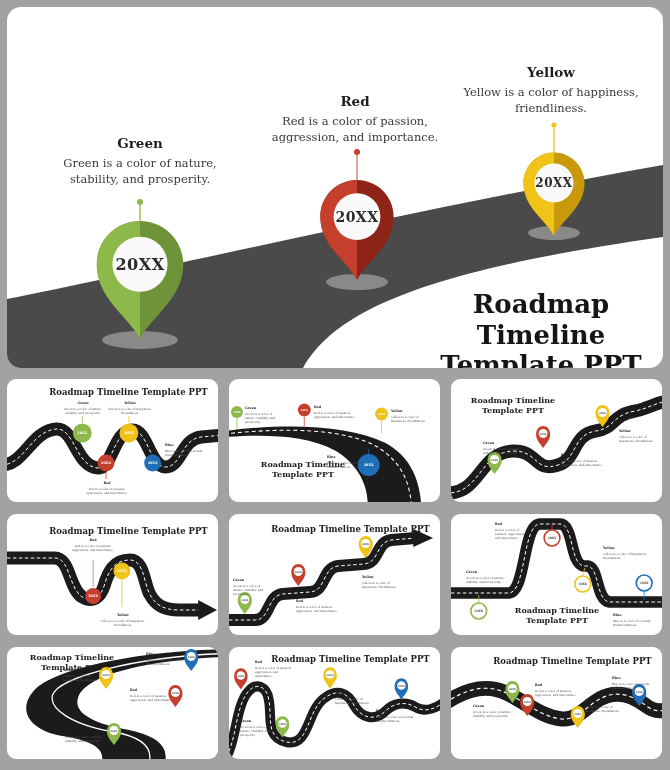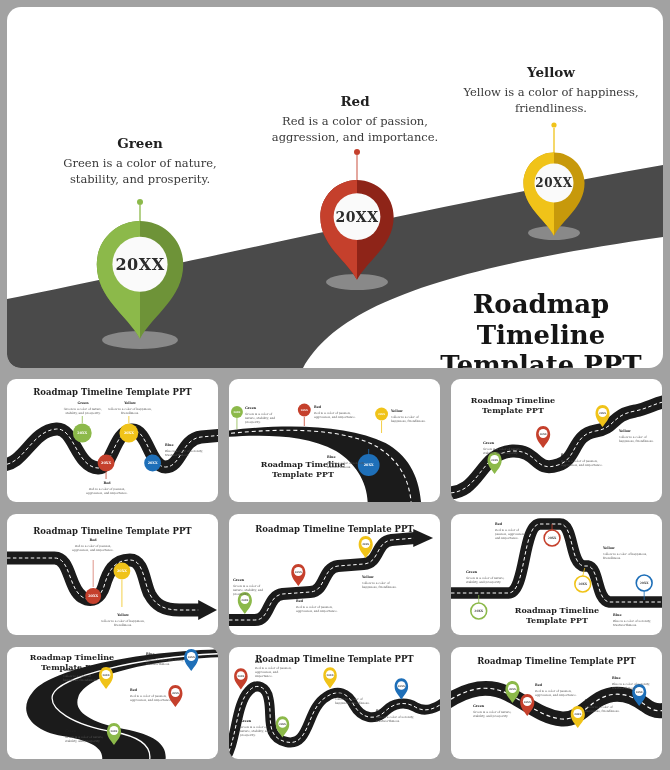--- a/index.html
+++ b/index.html
@@ -18,21 +18,21 @@
   .hero-ms{position:absolute;text-align:center;}
   .hero-ms h3{margin:0 0 5px 0;font-size:13.5px;color:#1f1f1f;font-weight:bold;}
   .hero-ms p{margin:0;font-size:11.5px;line-height:1.35;color:var(--body_text);}
   .badge{position:absolute;transform:translate(-50%,-50%);font-weight:bold;color:#2b2b2b;letter-spacing:.5px;}
   .hero-title{position:absolute;left:408px;top:282px;width:252px;text-align:center;
               font-weight:bold;font-size:26px;line-height:1.18;color:var(--title_text);}
   .grid{position:absolute;left:7px;top:379px;width:656px;display:grid;
         grid-template-columns:repeat(3,211px);grid-template-rows:123px 121px 112px;gap:12px 11px;}
   .thumb{position:relative;background:var(--card_bg);border-radius:9px;overflow:hidden;}
   .tsvg{position:absolute;inset:0;width:100%;height:100%;}
-  .ttitle{position:absolute;left:0;width:100%;text-align:center;font-weight:bold;
+  .ttitle{position:absolute;left:16px;width:100%;text-align:center;font-weight:bold;
           font-size:8.5px;color:#1d1d1d;}
   .ttitle2{position:absolute;font-weight:bold;font-size:8px;line-height:1.3;color:#1d1d1d;text-align:center;}
   .ml{position:absolute;font-size:2.9px;line-height:1.4;color:#555;}
   .ml b{display:block;font-size:3.3px;color:#222;margin-bottom:1px;}
   
   .road{fill:none;stroke:var(--thumb_road);}
   .dash{fill:none;stroke:#fff;stroke-width:1;stroke-dasharray:3.5 2.5;}
   .rib{fill:var(--thumb_road);}
   .f-green{fill:var(--green)} .f-greenD{fill:var(--green_dark)}
   .f-red{fill:var(--red)} .f-redD{fill:var(--red_dark)}

